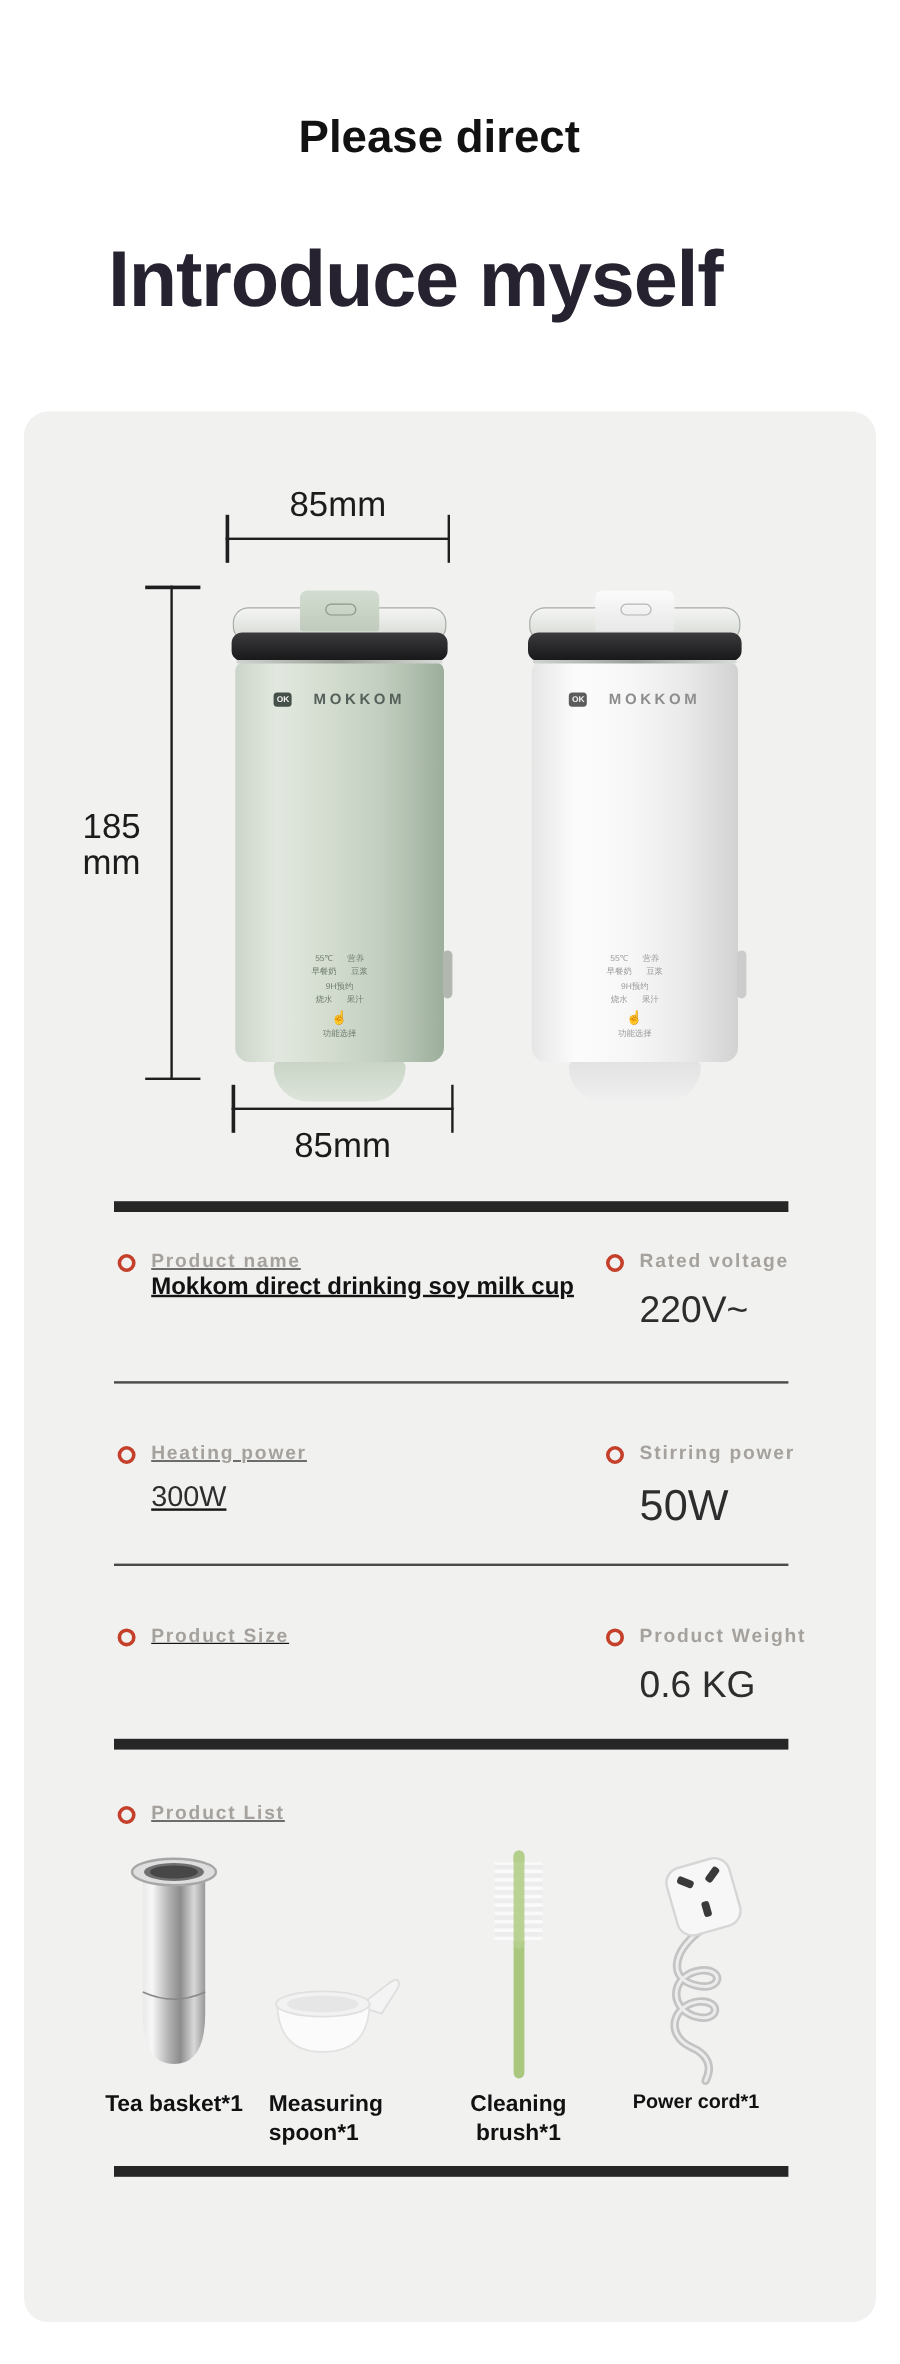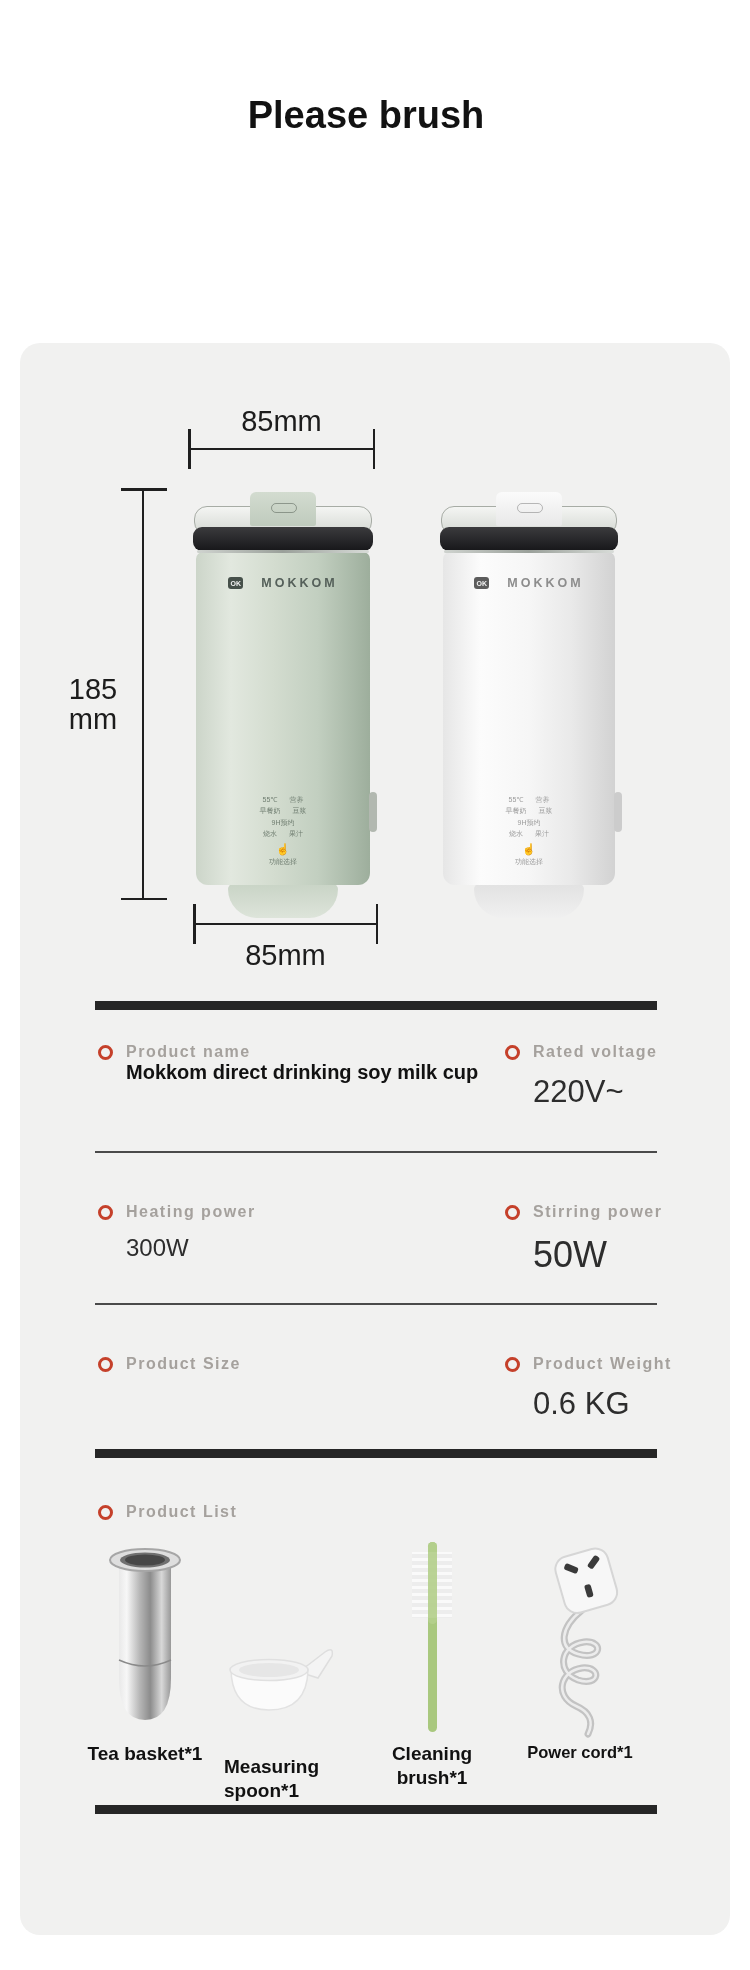--- a/index.html
+++ b/index.html
@@ -64,46 +64,47 @@
   .cup-green .panel{color:#6f7d70;}
   .cup-white .panel{color:#9b9b9b;}
   .panel .p-row{display:flex;gap:12px;}
   .panel .p-touch{font-size:11px;line-height:1;margin-top:2px;}
 
   
   .bar{position:absolute;left:75px;width:562px;height:9px;background:#262626;}
   .divider{position:absolute;left:75px;width:562px;height:1.5px;background:#4a4a4a;}
   .spec-row{position:absolute;left:0;width:100%;}
   .spec-col{position:absolute;top:0;}
-  .col-l{left:78px;} .col-r{left:485px;}
+  .col-l{left:78px;text-decoration:underline;} .col-r{left:485px;}
   .spec-head{display:flex;align-items:center;gap:13px;}
   .ring-bullet{width:15px;height:15px;border:3.5px solid #c5402a;border-radius:50%;box-sizing:border-box;flex:0 0 auto;}
   .spec-label{font-size:16px;font-weight:700;color:#a5a19d;letter-spacing:1.5px;}
   .spec-value{margin-left:28px;color:#2d2d2d;}
   .v-name{font-size:20px;font-weight:700;color:#121212;}
   .v-big{margin-top:13px;font-size:31px;font-weight:400;}
 
   
   .items{position:absolute;top:1195px;left:0;width:100%;}
   .item{position:absolute;display:flex;flex-direction:column;align-items:center;}
   .item .img-box{height:200px;display:flex;align-items:flex-end;justify-content:center;}
   .item-label{margin-top:4px;font-size:19px;font-weight:700;color:#111;text-align:center;line-height:1.25;}
-  .item-2{width:130px;left:195px;gap:13px;}
+  .item-2{width:130px;left:195px;}
   .item-1{width:140px;left:55px;}
   .item-3{width:130px;left:347px;}
   .item-4{width:140px;left:490px;}
   .item-2 .item-label{width:112px;text-align:left;}
   .item-4 .item-label{font-size:16.5px;}
 </style>
 </head>
 <body>
 
 <div class="page">
 
-  <div class="eyebrow">Please brush</div>
+  <div class="eyebrow">Please direct</div>
+  <div class="title">Introduce myself</div>
 
   <div class="card">
 
     <div class="dim-label" style="left:168px;top:64px;width:187px;">85mm</div>
     <div class="h-dim" style="left:168px;top:105px;width:187px;"></div>
 
     <div class="dim-label" style="left:28px;top:332px;width:90px;">
       <span>185</span><br>
       <span>mm</span>
     </div>

